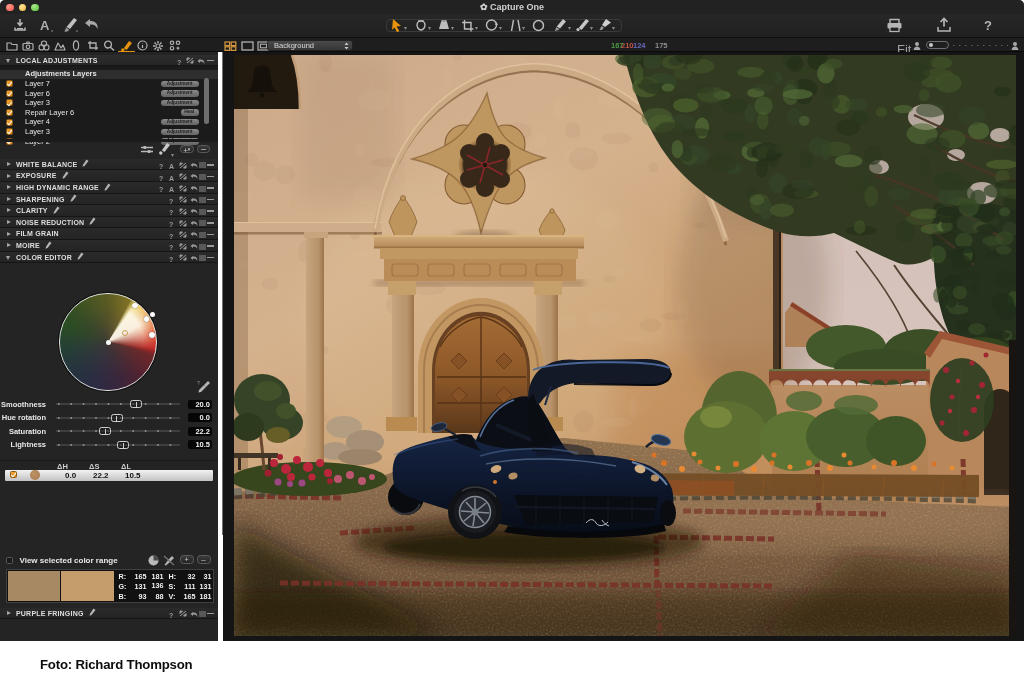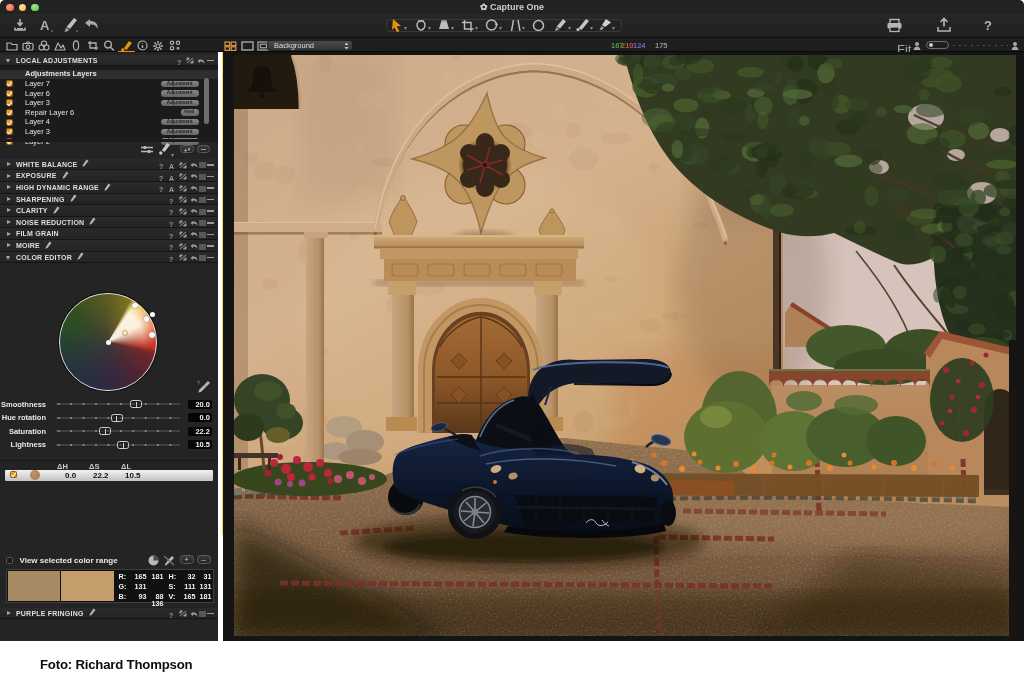--- a/index.html
+++ b/index.html
@@ -1,18 +1,18 @@
 <!DOCTYPE html>
 <html><head>
 <meta charset="utf-8">
 <style>
 html,body{margin:0;padding:0;background:#fff;}
 *{box-sizing:border-box;}
 #page{position:relative;width:1024px;height:692px;background:#fff;overflow:hidden;font-family:"Liberation Sans",sans-serif;}
-#app{position:absolute;left:0;top:0;width:1024px;height:535px;background:#fde047;border-radius:5px 5px 0 0;text-decoration:underline;}
+#app{position:absolute;left:0;top:0;width:1024px;height:535px;background:#737373;border-radius:5px 5px 0 0;text-decoration:underline;}
 .abs{position:absolute;}
 
 #titlebar{position:absolute;left:0;top:0;width:1024px;height:14px;background:#222;border-radius:5px 5px 0 0;}
 .tl{position:absolute;top:3.5px;width:7.5px;height:7.5px;border-radius:50%;}
 #title{position:absolute;left:0;top:2px;width:100%;text-align:center;font-size:9px;font-weight:bold;color:#cfcfcf;}
 
 #toolbar{position:absolute;left:0;top:14px;width:1024px;height:24px;background:linear-gradient(#272727,#202020);border-bottom:1px solid #0e0e0e;}
 #toolgroup{position:absolute;left:386px;top:5px;width:236px;height:13px;border:1px solid #3a3a3a;border-radius:4px;}
 
 #toolbar2{position:absolute;left:0;top:38px;width:1024px;height:14px;background:#1e1e1e;border-bottom:1px solid #0a0a0a;}
@@ -516,21 +516,21 @@
       <div class="abs" style="left:54.5px;top:1px;width:53px;height:30px;background:#c59c6c;"></div>
       <div id="rgbtxt" class="abs" style="left:108px;top:0;width:100px;height:32px;color:#f0f0f0;font-size:7.2px;font-weight:bold;">
             <span class="abs" style="left:4px;top:2.2px;width:10px;text-align:left;">R:</span>
             <span class="abs" style="left:14px;top:2.2px;width:18px;text-align:right;">165</span>
             <span class="abs" style="left:31px;top:2.2px;width:18px;text-align:right;">181</span>
             <span class="abs" style="left:54px;top:2.2px;width:10px;text-align:left;">H:</span>
             <span class="abs" style="left:64px;top:2.2px;width:17px;text-align:right;">32</span>
             <span class="abs" style="left:80px;top:2.2px;width:17px;text-align:right;">31</span>
             <span class="abs" style="left:4px;top:12.2px;width:10px;text-align:left;">G:</span>
             <span class="abs" style="left:14px;top:12.2px;width:18px;text-align:right;">131</span>
-            <span class="abs" style="left:31px;top:29px;width:18px;text-align:right;">136</span>
+            <span class="abs" style="left:31px;top:11px;width:18px;text-align:right;">136</span>
             <span class="abs" style="left:54px;top:12.2px;width:10px;text-align:left;">S:</span>
             <span class="abs" style="left:64px;top:12.2px;width:17px;text-align:right;">111</span>
             <span class="abs" style="left:80px;top:12.2px;width:17px;text-align:right;">131</span>
             <span class="abs" style="left:4px;top:22.2px;width:10px;text-align:left;">B:</span>
             <span class="abs" style="left:14px;top:22.2px;width:18px;text-align:right;">93</span>
             <span class="abs" style="left:31px;top:22.2px;width:18px;text-align:right;">88</span>
             <span class="abs" style="left:54px;top:22.2px;width:10px;text-align:left;">V:</span>
             <span class="abs" style="left:64px;top:22.2px;width:17px;text-align:right;">165</span>
             <span class="abs" style="left:80px;top:22.2px;width:17px;text-align:right;">181</span>
           </div>

